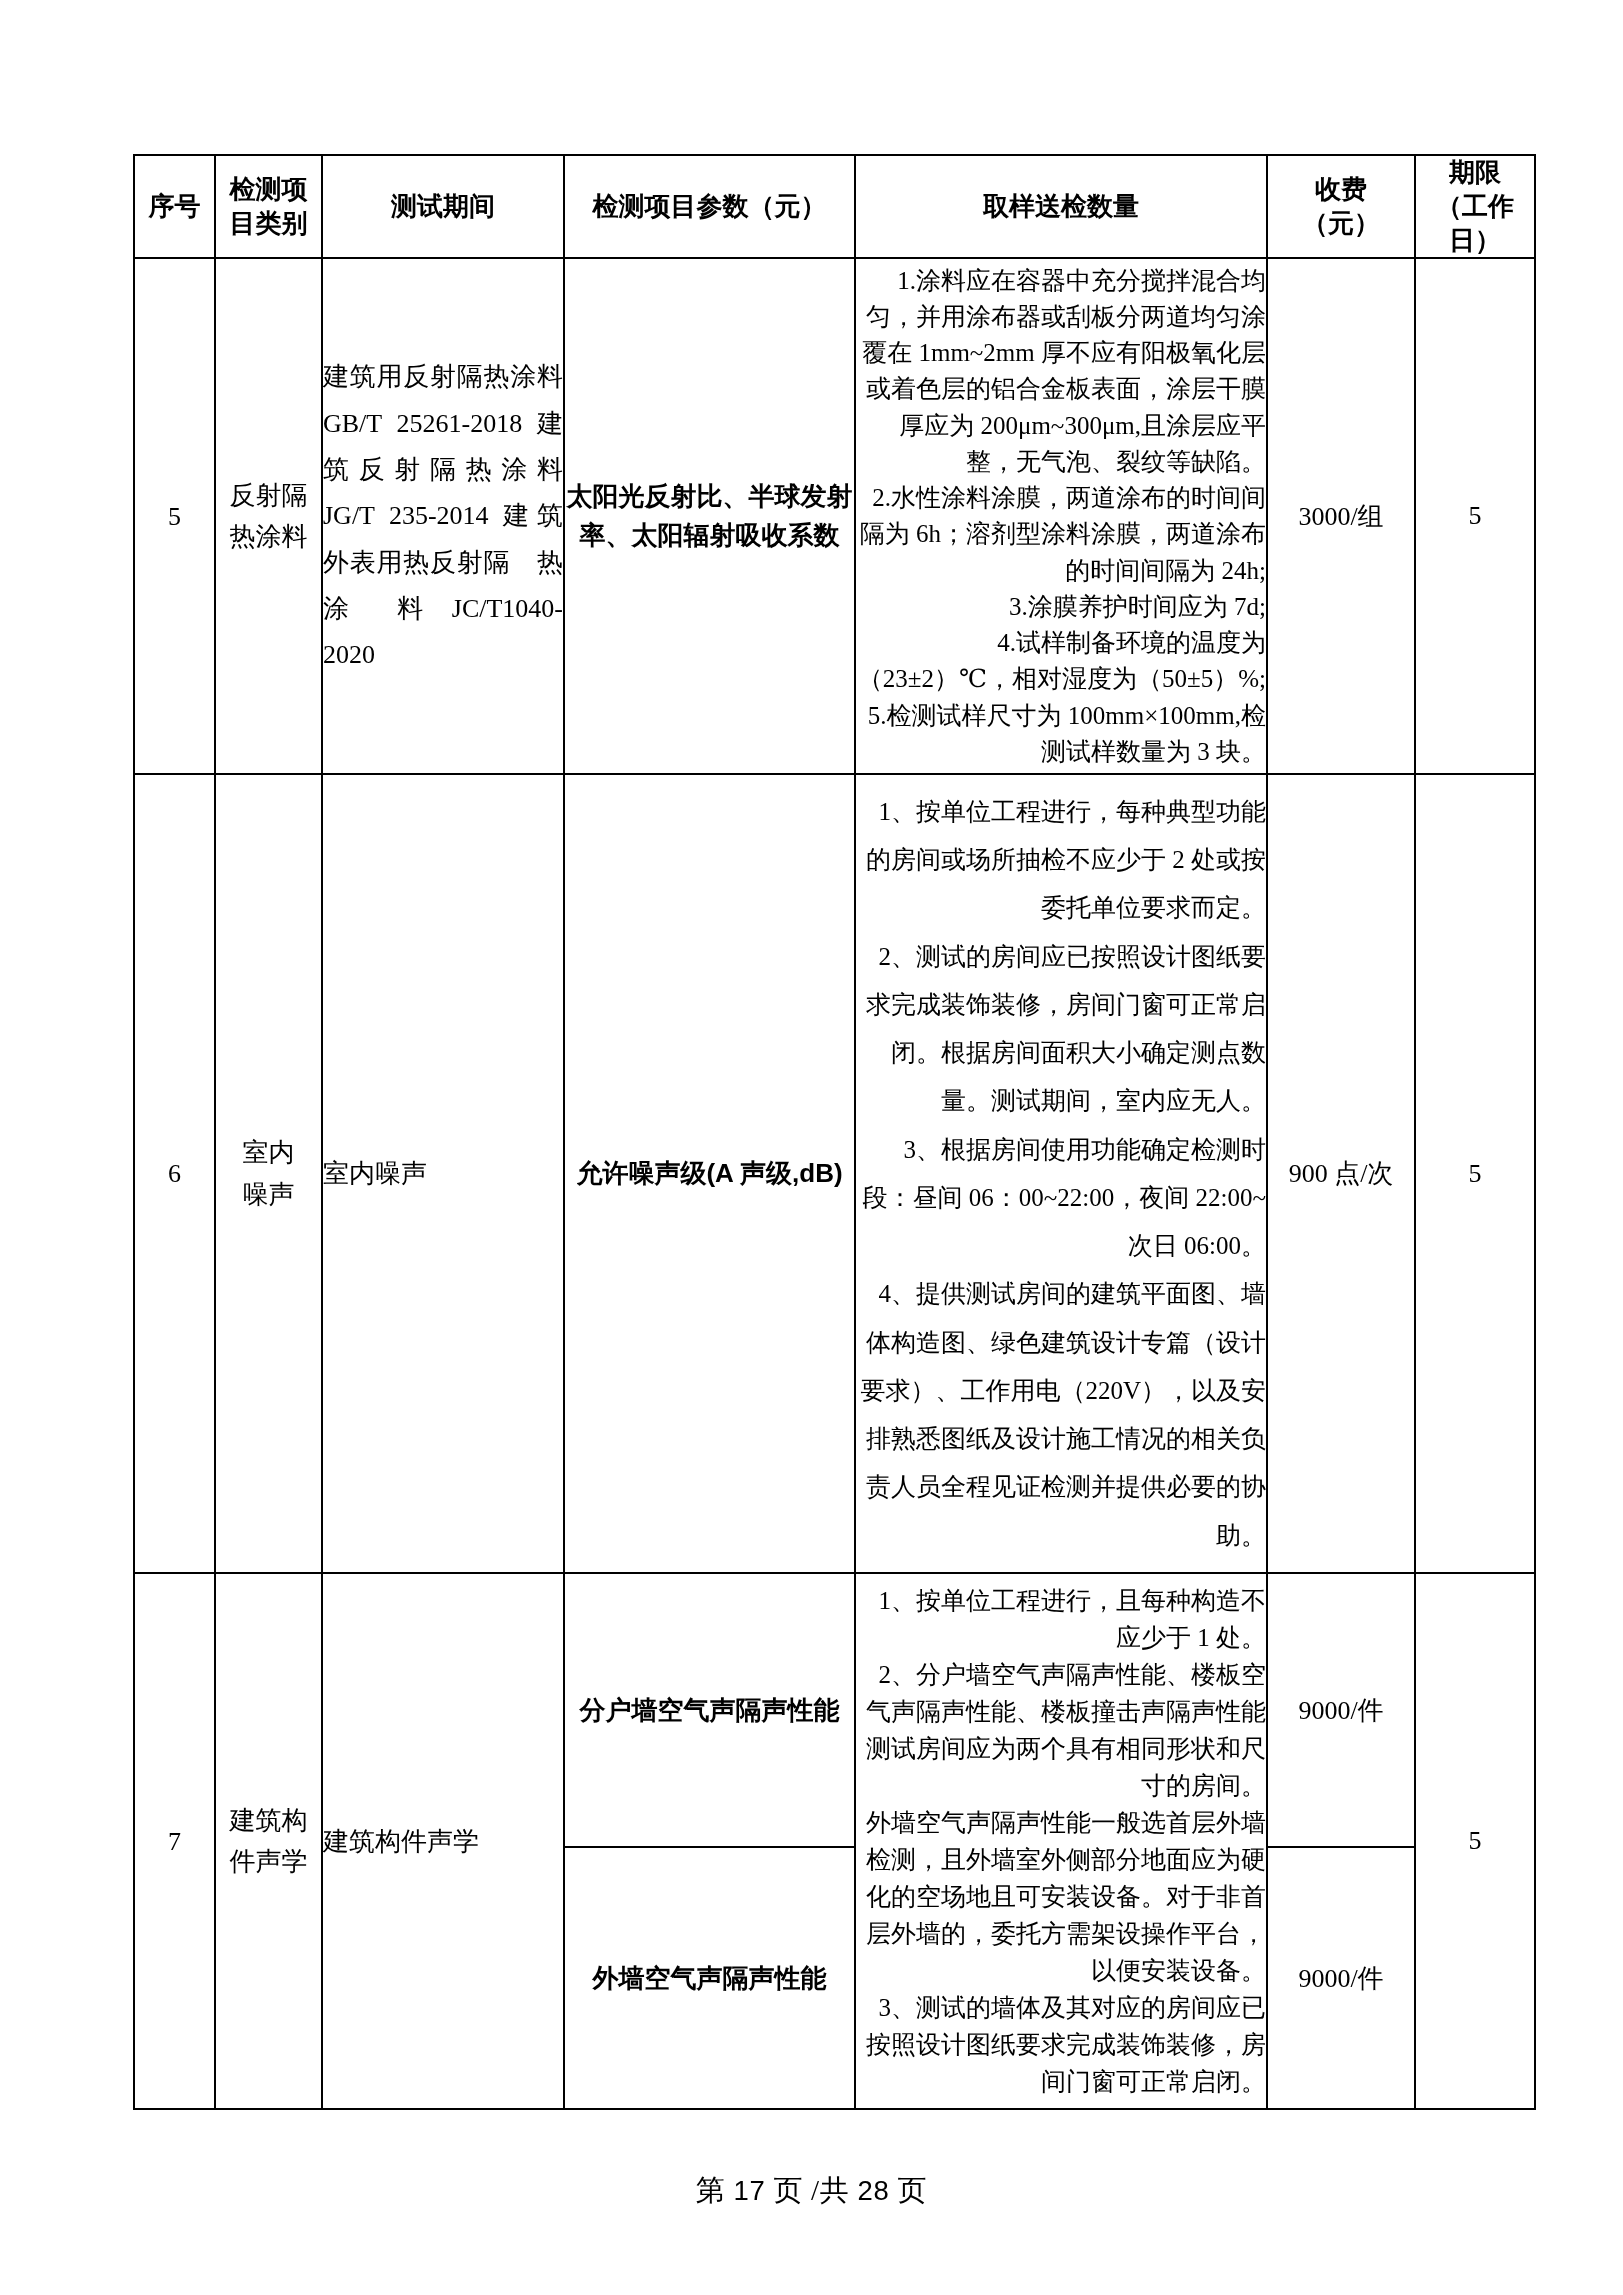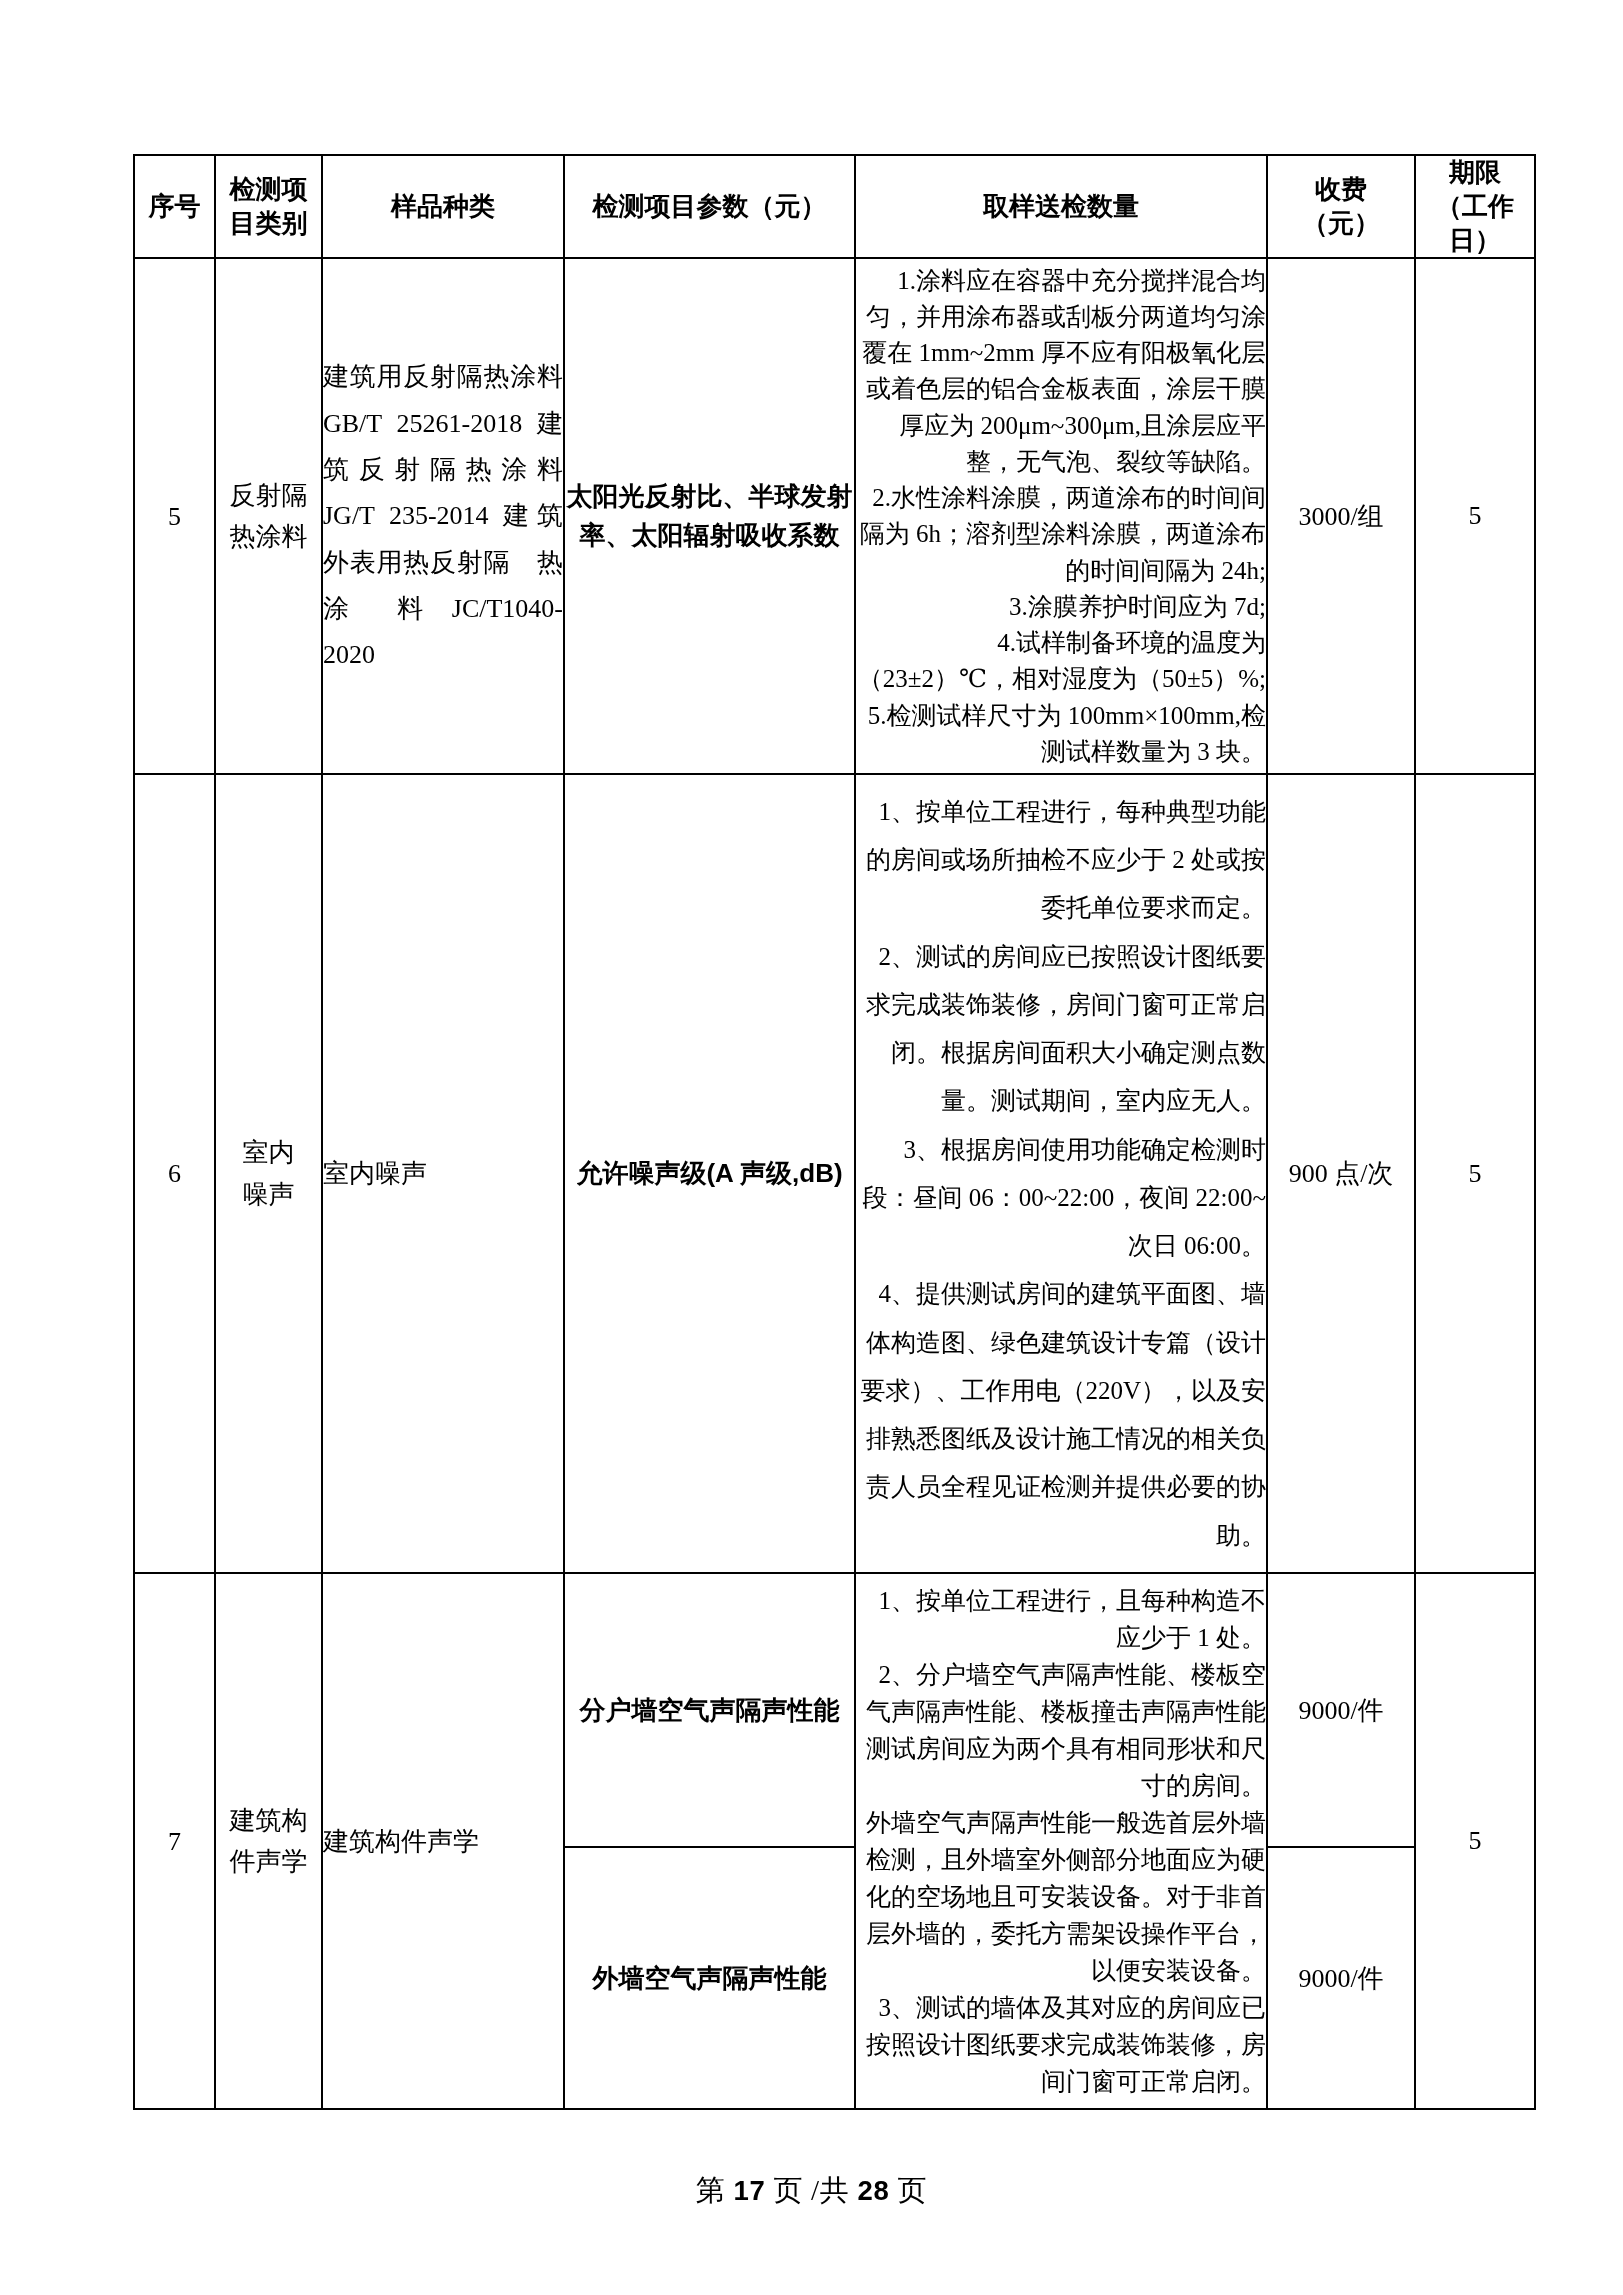--- a/index.html
+++ b/index.html
@@ -89,21 +89,20 @@
     left: 0;
     top: 2171px;
     width: 1623px;
     text-align: center;
     font-size: 29px;
     letter-spacing: 0.7px;
   }
   .footer .num {
     font-family: "Liberation Sans", "DejaVu Sans", sans-serif;
     font-size: 27.5px;
-    font-weight: bold;
   }
 </style>
 </head>
 <body>
 
 <div class="page">
 
   <table class="fee-table">
     <colgroup>
       <col style="width:81px">
@@ -113,21 +112,21 @@
       <col style="width:412px">
       <col style="width:148px">
       <col style="width:120px">
     </colgroup>
 
     <tbody>
         <tr class="h-head">
       <th>序号</th>
       <th>检测项
 目类别</th>
-      <th>样品种类</th>
+      <th>测试期间</th>
       <th>检测项目参数（元）</th>
       <th>取样送检数量</th>
       <th>收费
 （元）</th>
       <th>期限
 （工作日）</th>
     </tr>
 
     <tr class="h-r5">
       <td class="cell-center">5</td>

